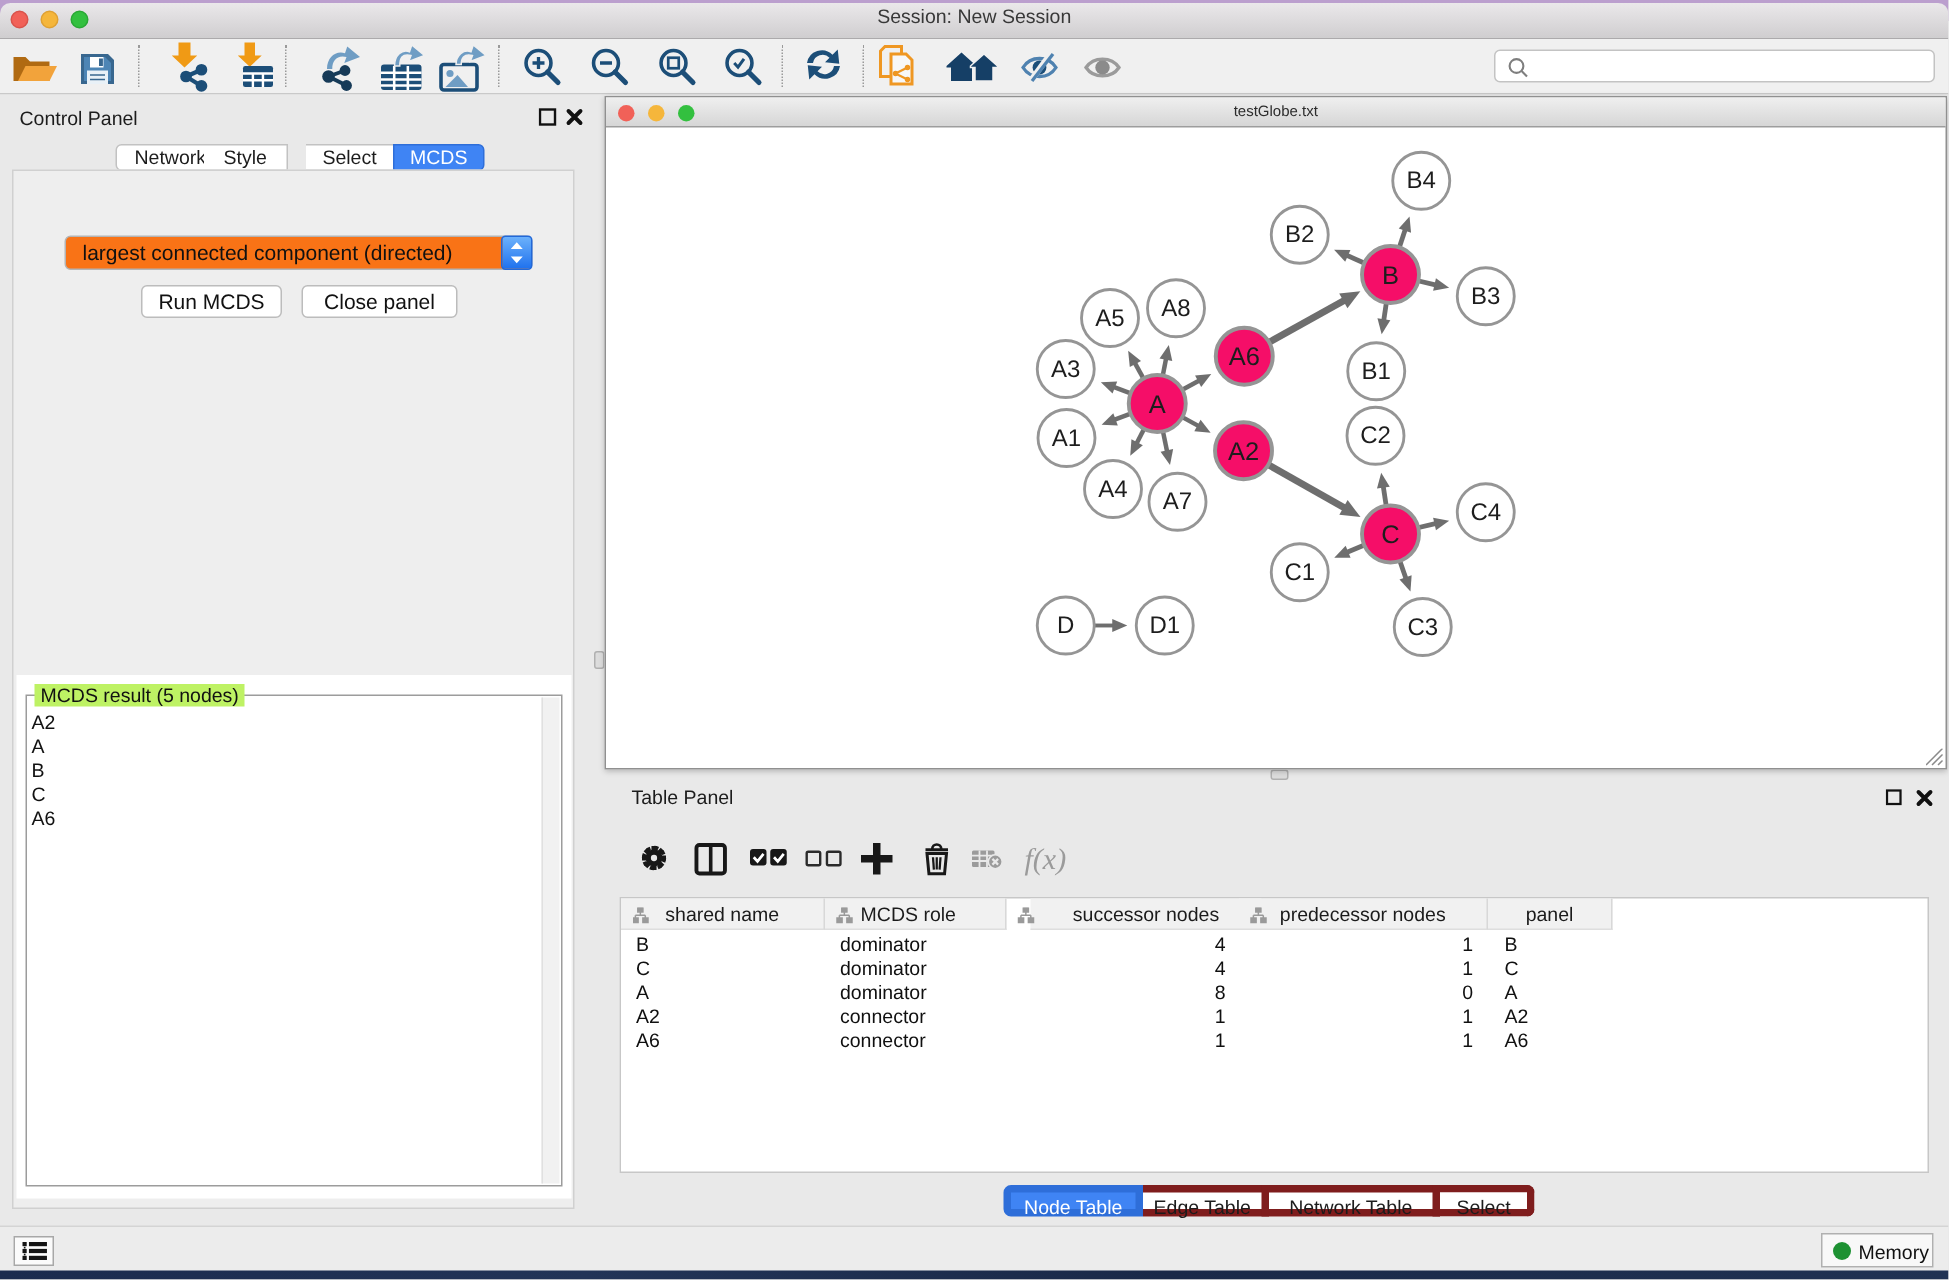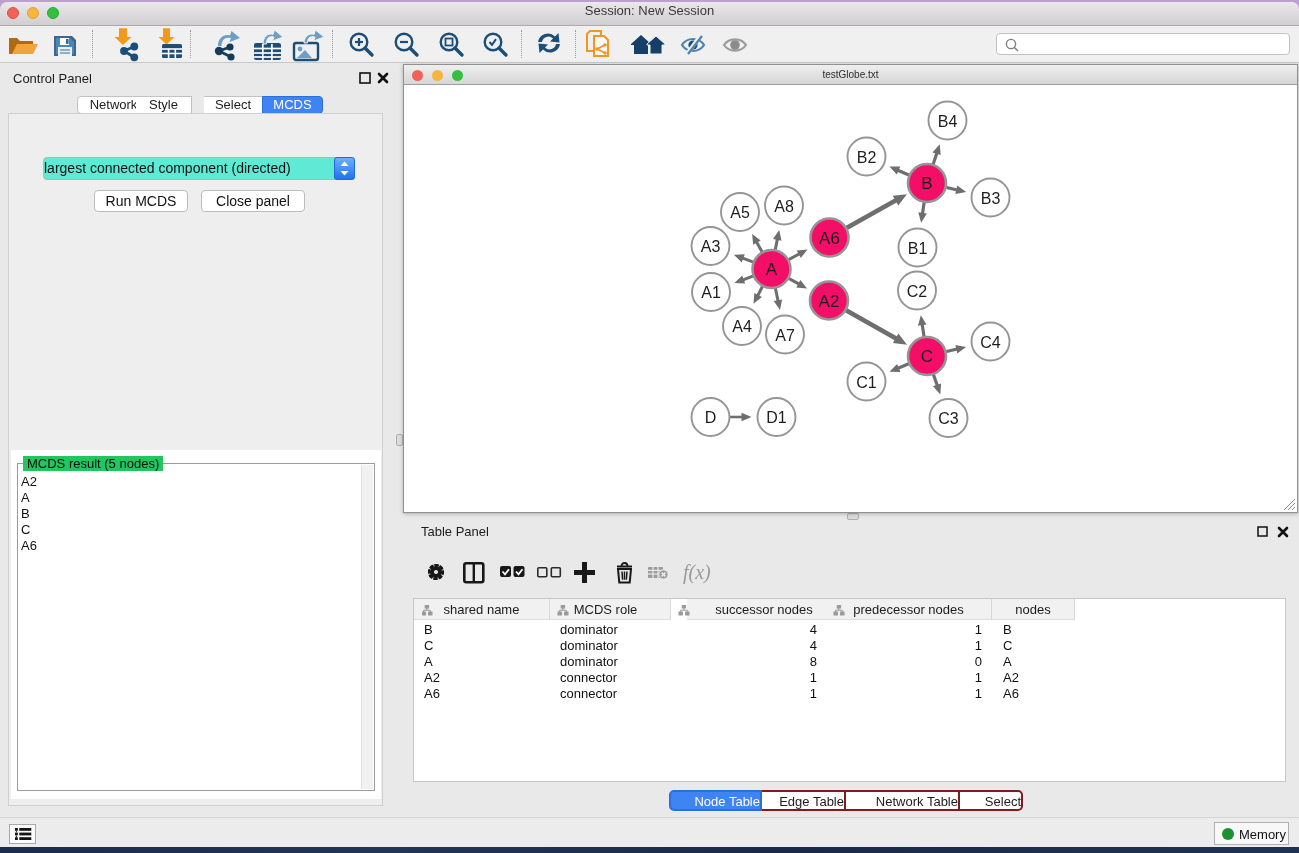--- a/index.html
+++ b/index.html
@@ -24,21 +24,21 @@
 #net-titlebar .tl{top:4.5px;width:11px;height:11px;border-radius:50%}
 #net-title{width:100%;top:4px;text-align:center;font-size:10px;color:#2c2c2c}
 
 #tp-title{left:421px;top:524px;font-size:13px;color:#1c1c1c}
 #tp-table{left:413px;top:598px;width:873px;height:184px;background:#fff;border:1px solid #c7c7c7}
 .th{position:absolute;top:0;height:21px;border-right:1px solid #d8d8d8;border-bottom:1px solid #dedede;background:#f1f1f1}
 .th span{display:block;text-align:center;margin-top:3px;font-size:13px;color:#1b1b1b}
 .td{position:absolute;font-size:13px;color:#101010;height:16px}
 .num{text-align:right}
 
-.btab{position:absolute;top:790px;height:21px;background:#fff;border:2px solid #7f1d1d;font-size:13px;color:#1c1c1c;text-align:right;line-height:20px}
+.btab{position:absolute;top:790px;height:21px;background:#fff;border:5px solid #7f1d1d;font-size:13px;color:#1c1c1c;text-align:center;line-height:20px}
 #statusbar{left:0;top:817px;width:1299px;height:31px;background:#ececec;border-top:1px solid #d4d4d4}
 #wp-bot{left:0;top:847px;width:1299px;height:6px;background:linear-gradient(90deg,#1b2b4e,#223457 30%,#1a2948 60%,#203253)}
 #memory-btn{left:1214px;top:822px;width:75px;height:23px;background:#f8f8f8;border:1px solid #b0b0b0;font-size:13px;color:#111;line-height:21px}
 #burger-btn{left:9px;top:824px;width:27px;height:20px;background:#fbfbfb;border:1px solid #a8a8a8}
 </style></head>
 <body>
 <div id="app">
 <div class="abs" id="wp-top"></div>
 <div class="abs" id="titlebar">
  <div class="abs tl" style="left:7px;background:#f16158;border:0.5px solid #d9534b"></div>
@@ -170,31 +170,31 @@
 <div class="abs" id="cp-title" style="left:13px;top:71px;font-size:13px;color:#1c1c1c">Control Panel</div>
 <svg class="abs" style="left:359px;top:72px" width="32" height="13" viewBox="0 0 32 13">
  <rect x="1" y="1" width="10" height="10" fill="none" stroke="#111" stroke-width="1.6"></rect>
  <path d="M20,2 l8,8 M28,2 l-8,8" stroke="#111" stroke-width="2.6" stroke-linecap="round"></path>
 </svg>
 <div class="seg" style="left:77px;width:73px;border-radius:4px 0 0 4px">Network</div>
 <div class="seg" style="left:136px;width:56px;border-left:0">Style</div>
 <div class="seg" style="left:204px;width:59px;border-left:0">Select</div>
 <div class="seg" style="left:262px;width:61px;border-radius:0 4px 4px 0;border:1px solid #2e6ed9;background:#3f84f4;color:#fff">MCDS</div>
 <div class="abs" style="left:8px;top:113px;width:375px;height:693px;border:1px solid #d0d0d0;background:#eeeeee"></div>
-<div class="abs" style="left:43px;top:157px;width:312px;height:23px;background:#5eead4;border:1px solid #b4b4b4;border-radius:4px;font-size:14px;line-height:21px;color:#111">largest connected component (directed)</div>
+<div class="abs" style="left:43px;top:157px;width:312px;height:23px;background:#f97316;border:1px solid #b4b4b4;border-radius:4px;font-size:14px;line-height:21px;padding-left:11px;color:#111">largest connected component (directed)</div>
 <div class="abs" style="left:334px;top:157px;width:21px;height:23px;border-radius:3px;background:linear-gradient(#6cb1fb,#2072ee);border:1px solid #2268d8">
  <svg width="19" height="21" viewBox="0 0 19 21">
         <path d="M5.5,8 l4,-4.5 4,4.5 z M5.5,13 l4,4.5 4,-4.5 z" fill="#fff"></path>
       </svg>
 </div>
 <div class="pushbtn" style="left:94px;top:190px;width:94px">Run MCDS</div>
 <div class="pushbtn" style="left:201px;top:190px;width:104px">Close panel</div>
 <div class="abs" style="left:11px;top:450px;width:370px;height:349px;background:#fff"></div>
 <div class="abs" style="left:17px;top:463px;width:358px;height:328px;border:1px solid #9c9c9c"></div>
-<div class="abs" style="left:23px;top:456px;background:#22c55e;padding:0 4px;font-size:13px;color:#111">MCDS result (5 nodes)</div>
+<div class="abs" style="left:23px;top:456px;background:#bef264;padding:0 4px;font-size:13px;color:#111">MCDS result (5 nodes)</div>
 <div class="abs" style="left:361px;top:465px;width:12px;height:324px;background:#f1f1f1;border-left:1px solid #e0e0e0"></div>
 <div class="abs ritem" style="left:21px;top:474px">A2</div>
 <div class="abs ritem" style="left:21px;top:490px">A</div>
 <div class="abs ritem" style="left:21px;top:506px">B</div>
 <div class="abs ritem" style="left:21px;top:522px">C</div>
 <div class="abs ritem" style="left:21px;top:538px">A6</div>
 
 <div class="abs" style="left:396px;top:434px;width:7px;height:12px;background:#dcdcdc;border:1px solid #b0b0b0;border-radius:2px"></div>
 <div class="abs" style="left:847px;top:513px;width:12px;height:7px;background:#dcdcdc;border:1px solid #b0b0b0;border-radius:2px"></div>
 
@@ -358,21 +358,21 @@
  <div class="th" style="left:136px;width:121px">
         <span style="padding-right:9px">MCDS role</span>
       </div>
  <div class="th" style="left:273px;width:155px">
         <span>successor nodes</span>
       </div>
  <div class="th" style="left:412px;width:166px">
         <span>predecessor nodes</span>
       </div>
  <div class="th" style="left:578px;width:83px">
-        <span>nodes</span>
+        <span>panel</span>
       </div>
  <svg class="abs" style="left:8px;top:6px" width="430" height="11" viewBox="0 0 430 11">
   <g fill="#9a9a9a" stroke="#9a9a9a">
    <g transform="translate(0,0)">
             <rect x="3.2" y="0" width="3.4" height="3" fill="#9a9a9a"></rect>
             <line x1="4.9" y1="3" x2="4.9" y2="5.2" stroke-width="1"></line>
             <line x1="1.6" y1="5.2" x2="8.2" y2="5.2" stroke-width="1"></line>
             <line x1="1.6" y1="5.2" x2="1.6" y2="7" stroke-width="1"></line>
             <line x1="8.2" y1="5.2" x2="8.2" y2="7" stroke-width="1"></line>
             <rect x="0" y="7" width="3.4" height="3"></rect>

